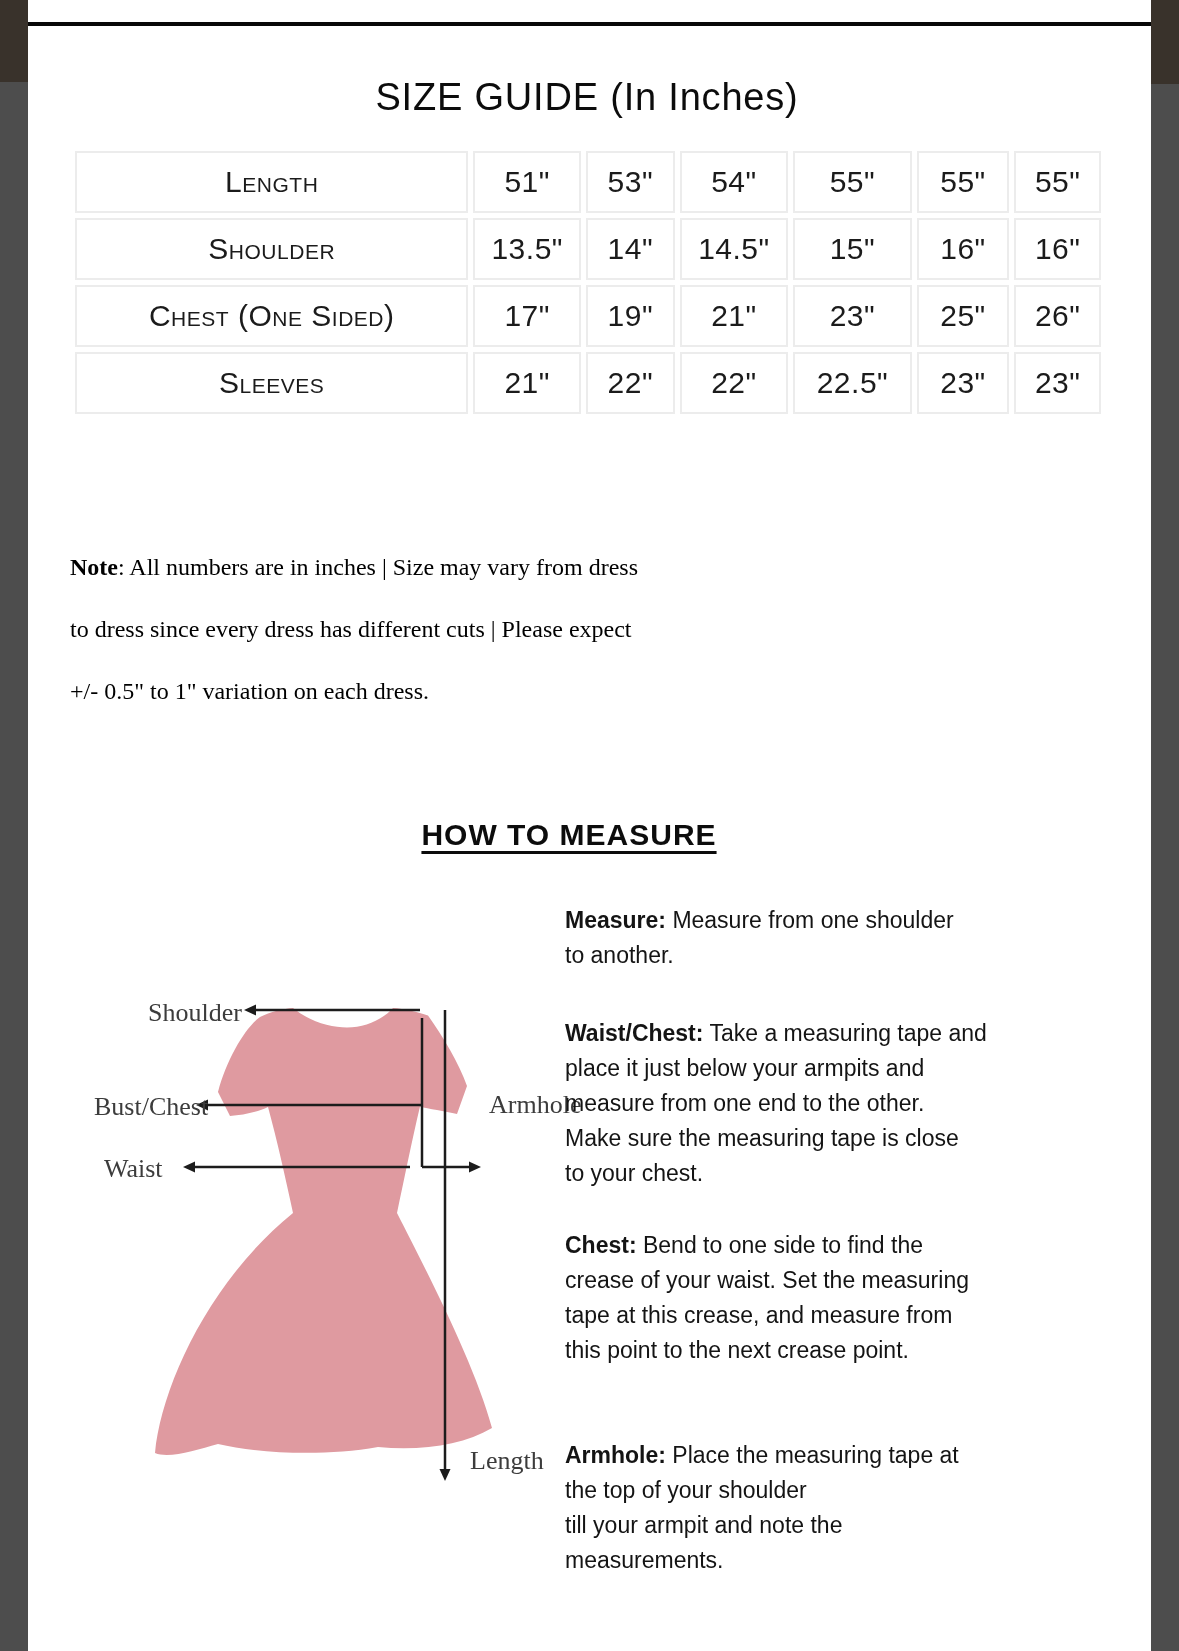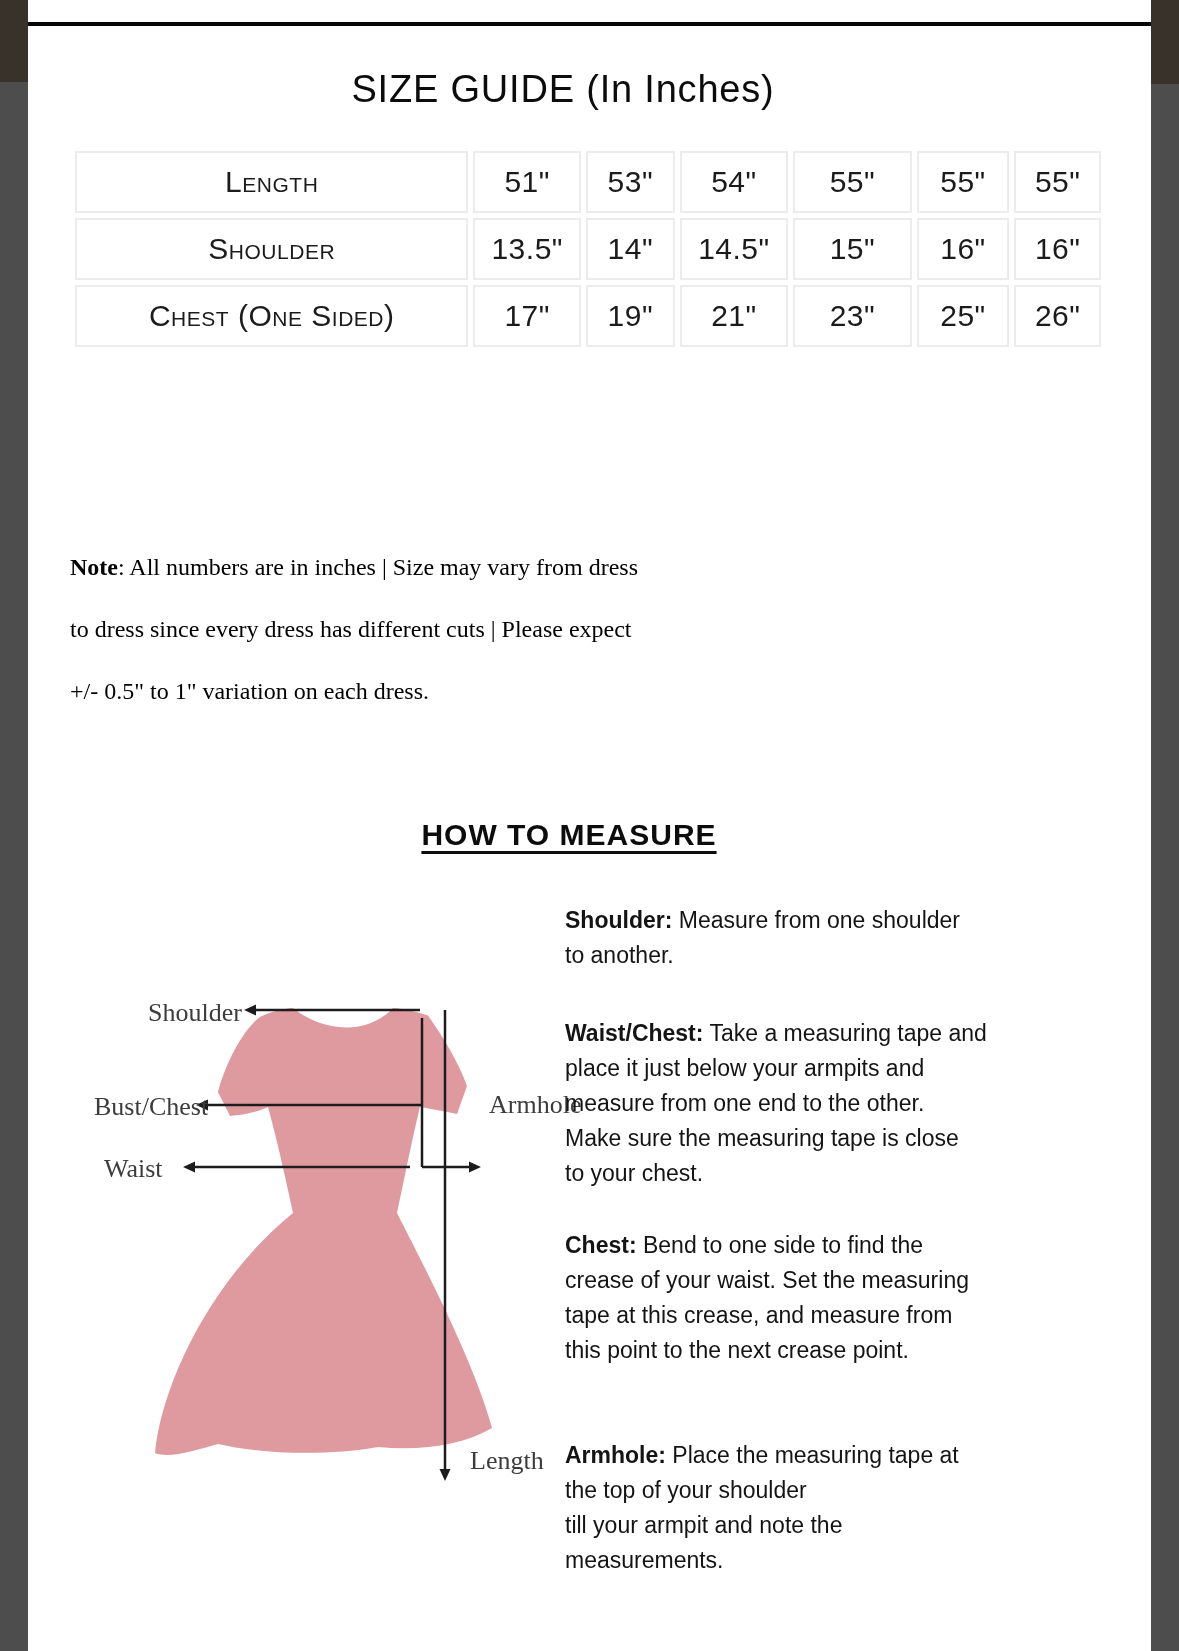--- a/index.html
+++ b/index.html
@@ -8,22 +8,22 @@
 
   
   .strip{position:absolute;top:0;height:1651px;}
   .strip .brown{width:100%;background:#39322b;}
   .strip .gray{width:100%;background:#4d4d4d;height:100%;}
   .strip-left{left:0;width:28px;}
   .strip-right{left:1151px;width:28px;}
 
   .topline{position:absolute;left:28px;top:22px;width:1123px;height:4px;background:#070707;}
 
-  .title{position:absolute;left:28px;top:68px;width:1070px;text-align:center;
-         font-size:38px;letter-spacing:0.8px;color:#0c0c0c;}
+  .title{position:absolute;left:28px;top:76px;width:1070px;text-align:center;
+         font-size:38px;letter-spacing:0.8px;color:#0c0c0c;padding-left:24px;}
 
   table.size{position:absolute;left:70px;top:146px;width:1036px;
              border-collapse:separate;border-spacing:5px;table-layout:fixed;}
   table.size td{border:2px solid #ececec;background:#fff;text-align:center;
                 vertical-align:middle;height:56px;font-size:30px;color:#1b1b1b;
                 letter-spacing:0.5px;overflow:hidden;white-space:nowrap;}
   td.rl{font-variant:small-caps;font-size:31px;}
 
   .note{position:absolute;left:70px;top:536px;width:995px;
         font-family:"Liberation Serif",serif;font-size:24px;line-height:62px;
@@ -91,20 +91,29 @@
   </tr>
   <tr>
     <td class="rl">Chest (One Sided)</td>
     <td>17"</td>
     <td>19"</td>
     <td>21"</td>
     <td>23"</td>
     <td>25"</td>
     <td>26"</td>
   </tr>
+  <tr>
+    <td class="rl">Sleeves</td>
+    <td>21"</td>
+    <td>22"</td>
+    <td>22"</td>
+    <td>22.5"</td>
+    <td>23"</td>
+    <td>23"</td>
+  </tr>
 </tbody>
   </table>
 
 <div class="note"><b>Note</b><span>: All numbers are in inches | Size may vary from dress
 to dress since every dress has different cuts | Please expect
 +/- 0.5" to 1" variation on each dress.</span></div>
 
 <div class="how-heading"><span>HOW TO MEASURE</span></div>
 
 <svg class="diagram" width="490" height="570" viewBox="0 0 490 570">
@@ -142,21 +151,21 @@
     <polygon points="385,551 379.5,539 390.5,539"></polygon>
   </g>
 </svg>
 
 <div class="dlabel" style="left:148px;top:998px">Shoulder</div>
 <div class="dlabel" style="left:94px;top:1092px">Bust/Chest</div>
 <div class="dlabel" style="left:104px;top:1154px">Waist</div>
 <div class="dlabel" style="left:489px;top:1090px">Armhole</div>
 <div class="dlabel" style="left:470px;top:1446px">Length</div>
 
-<div class="instr" style="top:903px"><b>Shoulder:</b> <span>Measure from one shoulder
+<div class="instr" style="top:903px"><b>Measure:</b> <span>Measure from one shoulder
 to another.</span></div>
 <div class="instr" style="top:1016px"><b>Waist/Chest:</b> <span>Take a measuring tape and
 place it just below your armpits and
 measure from one end to the other.
 Make sure the measuring tape is close
 to your chest.</span></div>
 <div class="instr" style="top:1228px"><b>Chest:</b> <span>Bend to one side to find the
 crease of your waist. Set the measuring
 tape at this crease, and measure from
 this point to the next crease point.</span></div>

